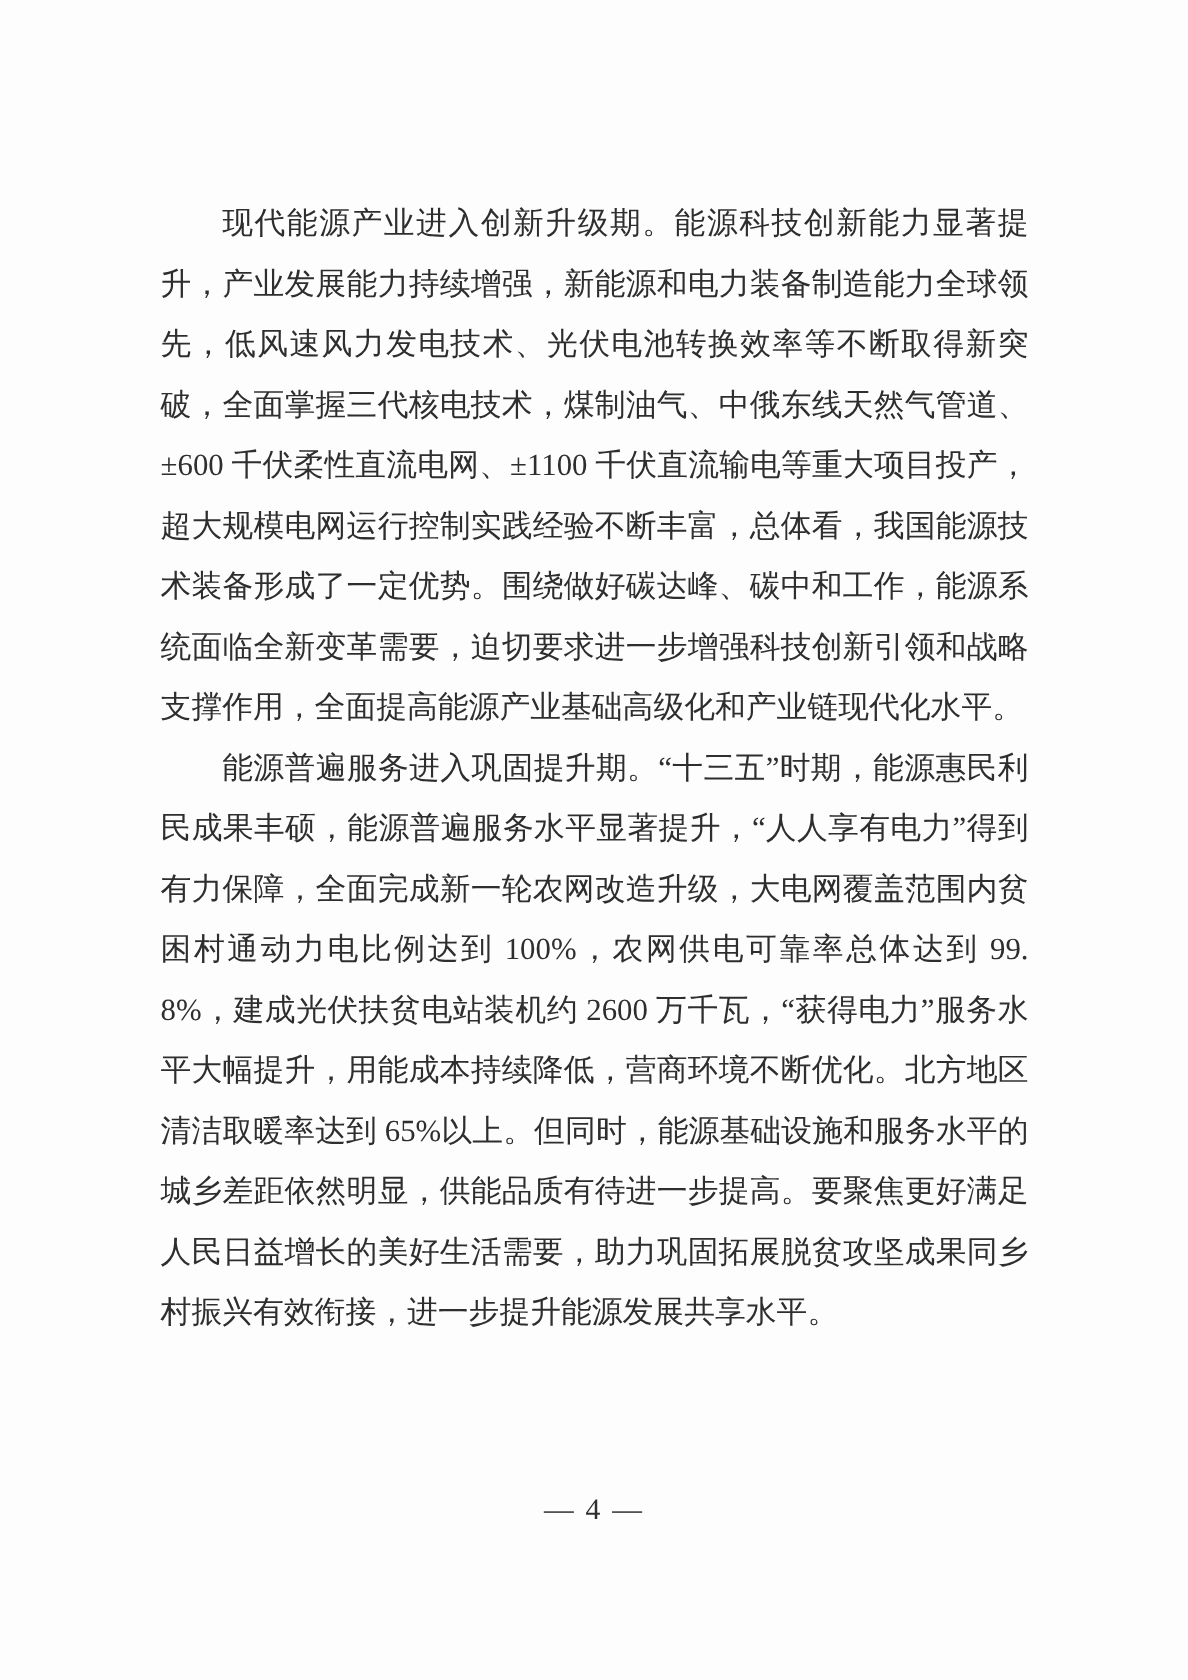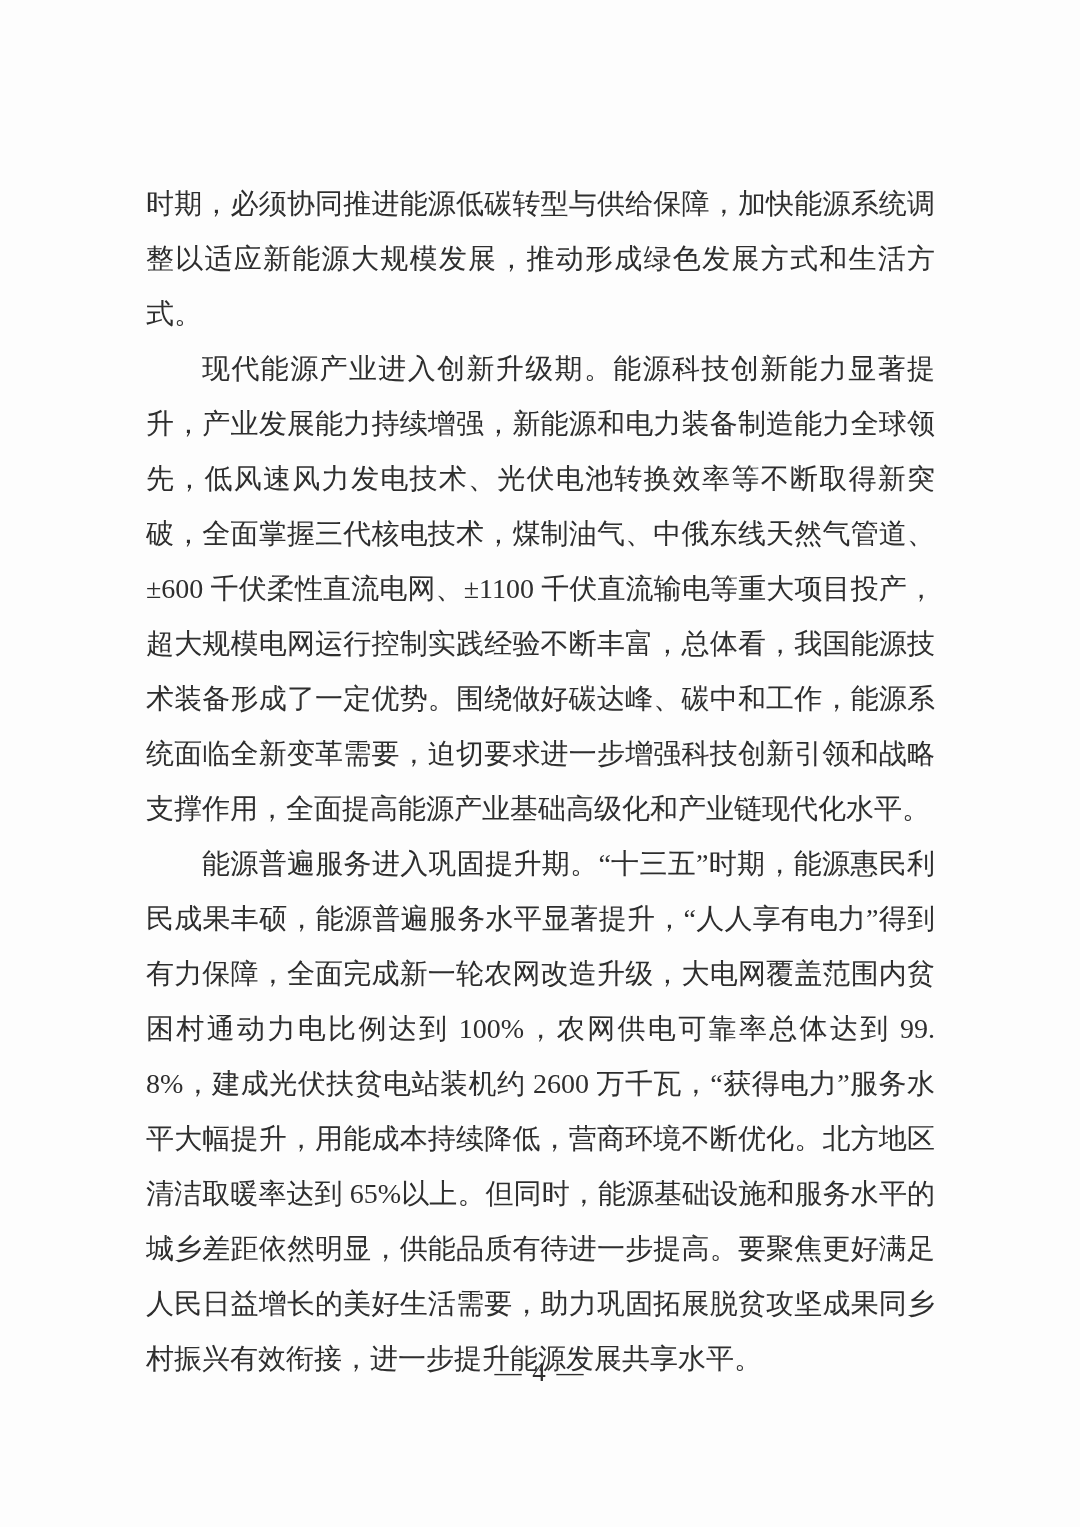--- a/index.html
+++ b/index.html
@@ -41,18 +41,17 @@
       line-height: 40px;
       letter-spacing: 2px;
       color: #2e2e2e;
     }
   </style>
 </head>
 <body>
 
 <div class="page">
   <div class="content">
-    <p class="para no-indent">时期，必须协同推进能源低碳转型与供给保障，加快能源系统调整以适应新能源大规模发展，推动形成绿色发展方式和生活方式。</p>
     <p class="para indent">现代能源产业进入创新升级期。能源科技创新能力显著提升，产业发展能力持续增强，新能源和电力装备制造能力全球领先，低风速风力发电技术、光伏电池转换效率等不断取得新突破，全面掌握三代核电技术，煤制油气、中俄东线天然气管道、±600 千伏柔性直流电网、±1100 千伏直流输电等重大项目投产，超大规模电网运行控制实践经验不断丰富，总体看，我国能源技术装备形成了一定优势。围绕做好碳达峰、碳中和工作，能源系统面临全新变革需要，迫切要求进一步增强科技创新引领和战略支撑作用，全面提高能源产业基础高级化和产业链现代化水平。</p>
     <p class="para indent">能源普遍服务进入巩固提升期。“十三五”时期，能源惠民利民成果丰硕，能源普遍服务水平显著提升，“人人享有电力”得到有力保障，全面完成新一轮农网改造升级，大电网覆盖范围内贫困村通动力电比例达到 100%，农网供电可靠率总体达到 99.8%，建成光伏扶贫电站装机约 2600 万千瓦，“获得电力”服务水平大幅提升，用能成本持续降低，营商环境不断优化。北方地区清洁取暖率达到 65%以上。但同时，能源基础设施和服务水平的城乡差距依然明显，供能品质有待进一步提高。要聚焦更好满足人民日益增长的美好生活需要，助力巩固拓展脱贫攻坚成果同乡村振兴有效衔接，进一步提升能源发展共享水平。</p>
   </div>
   <div class="footer">— 4 —</div>
 </div>
 
 </body></html>

